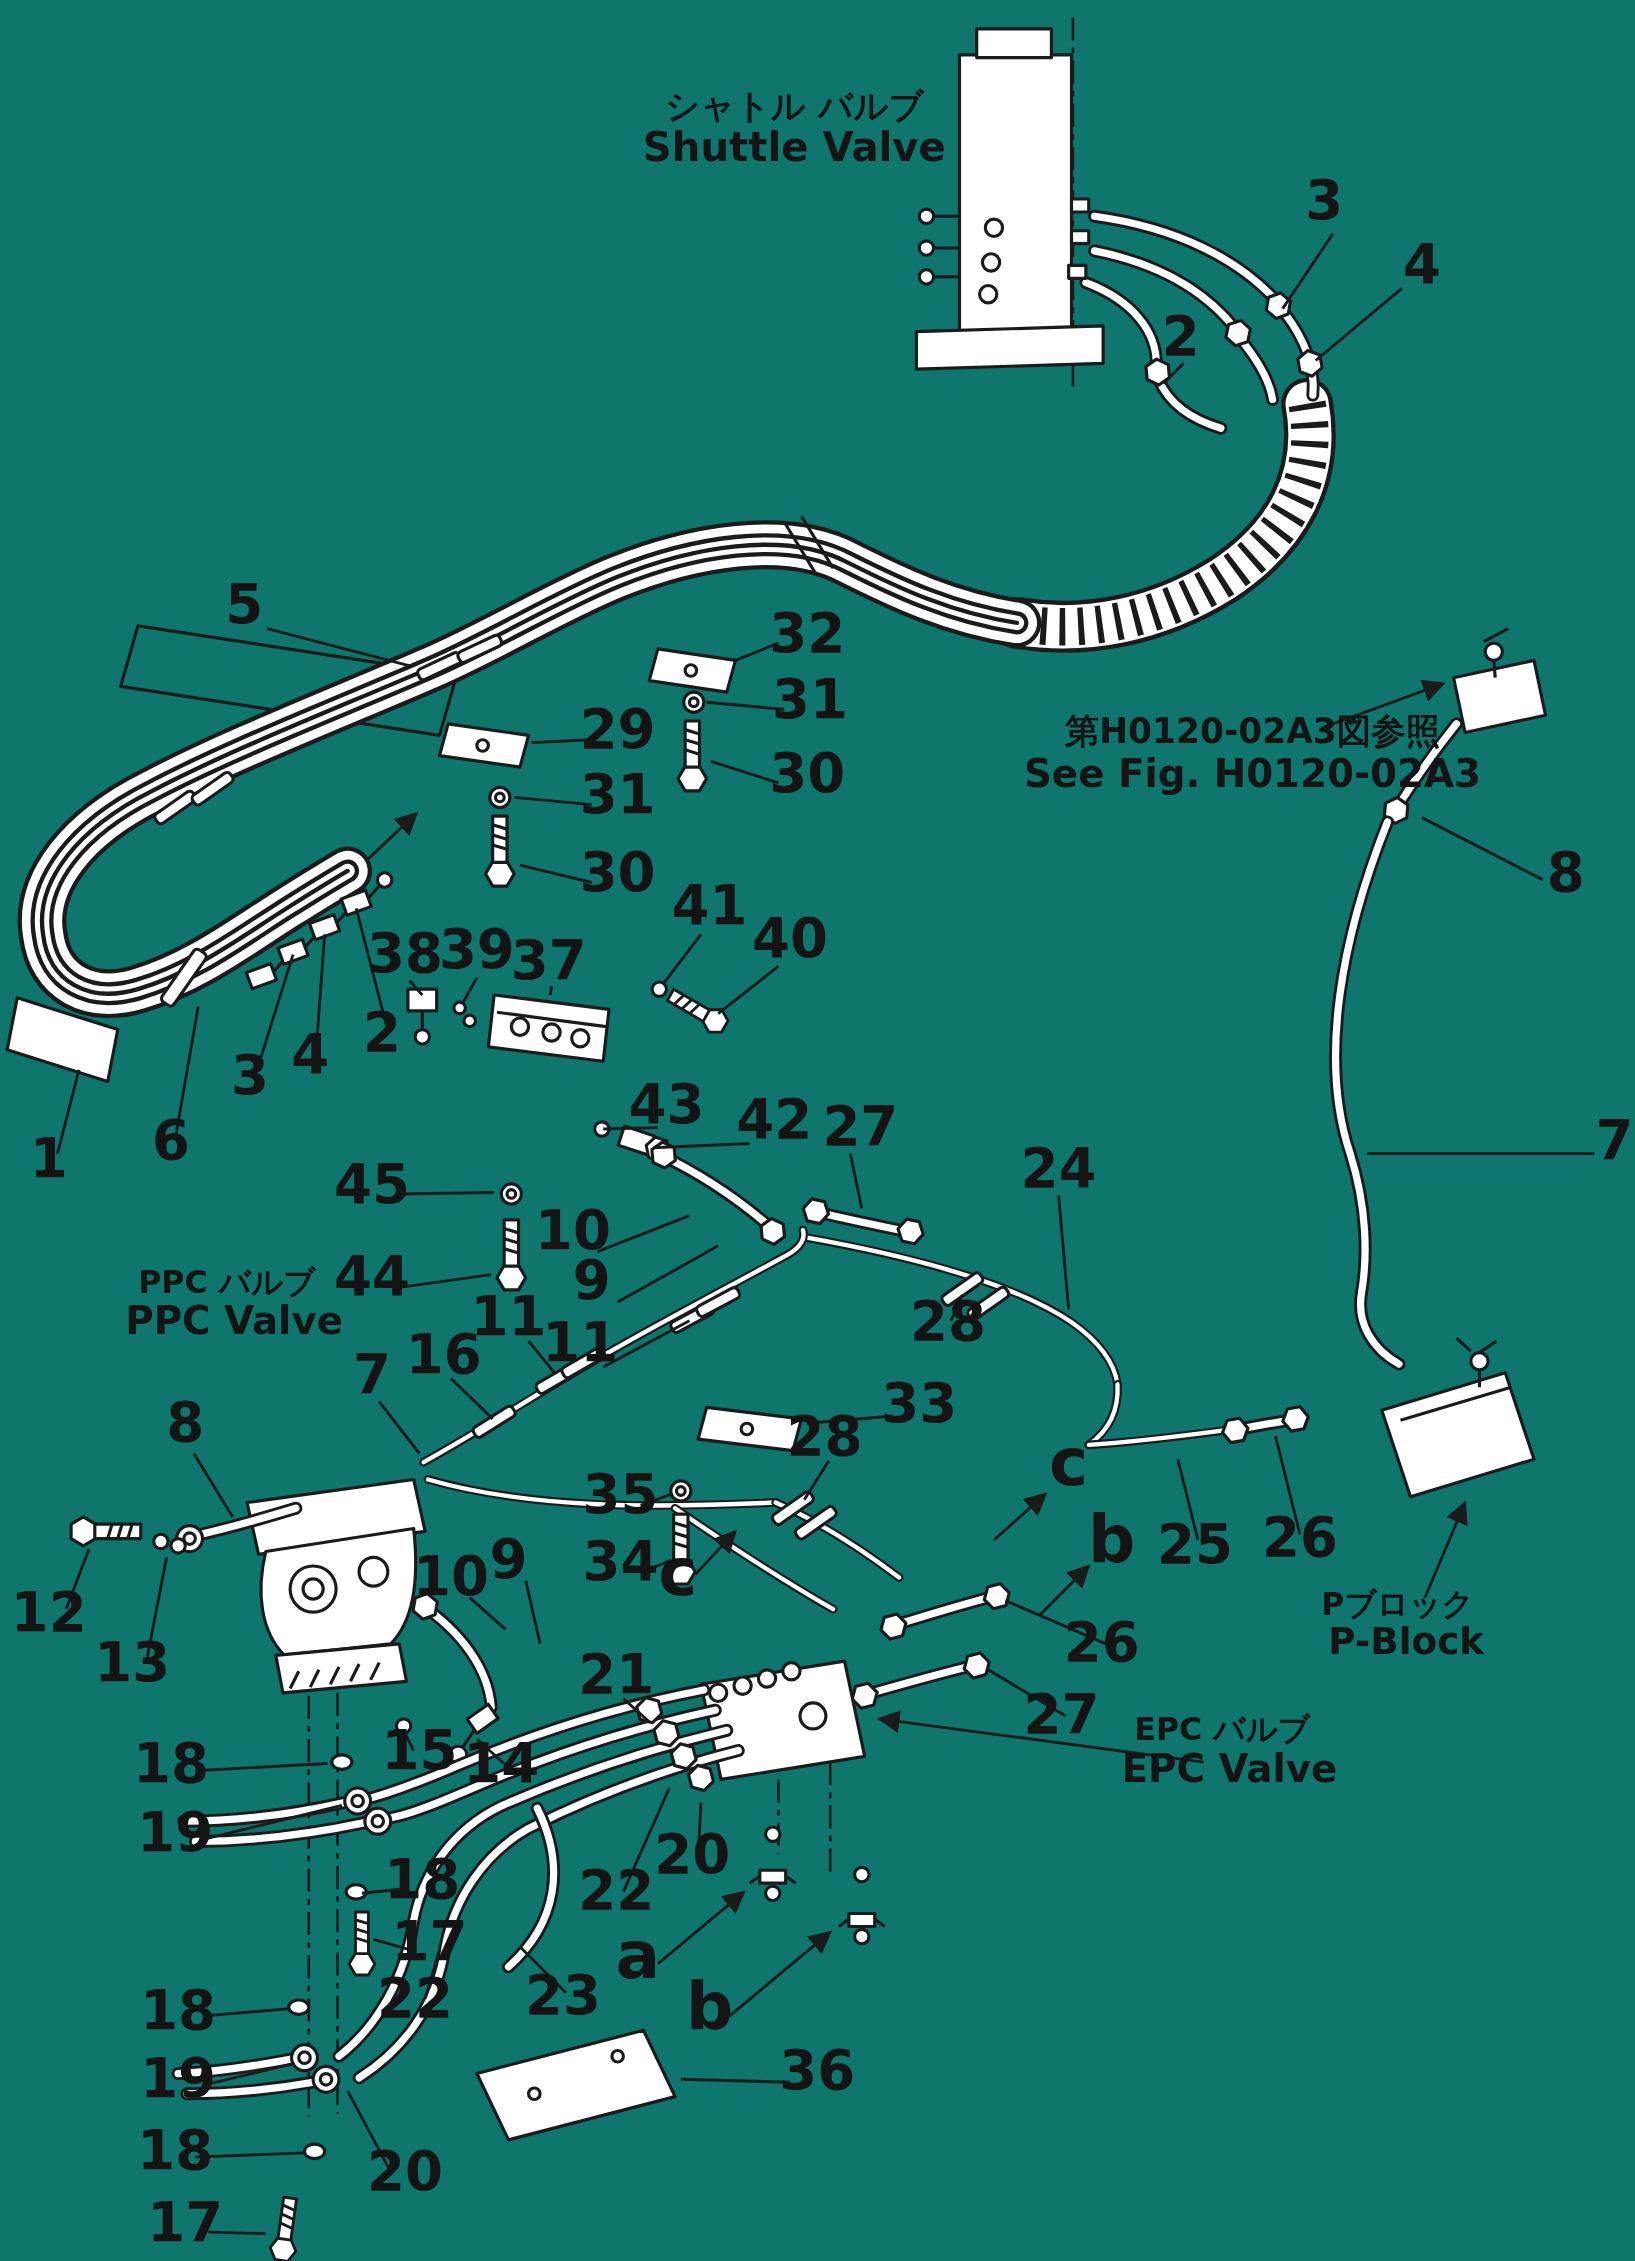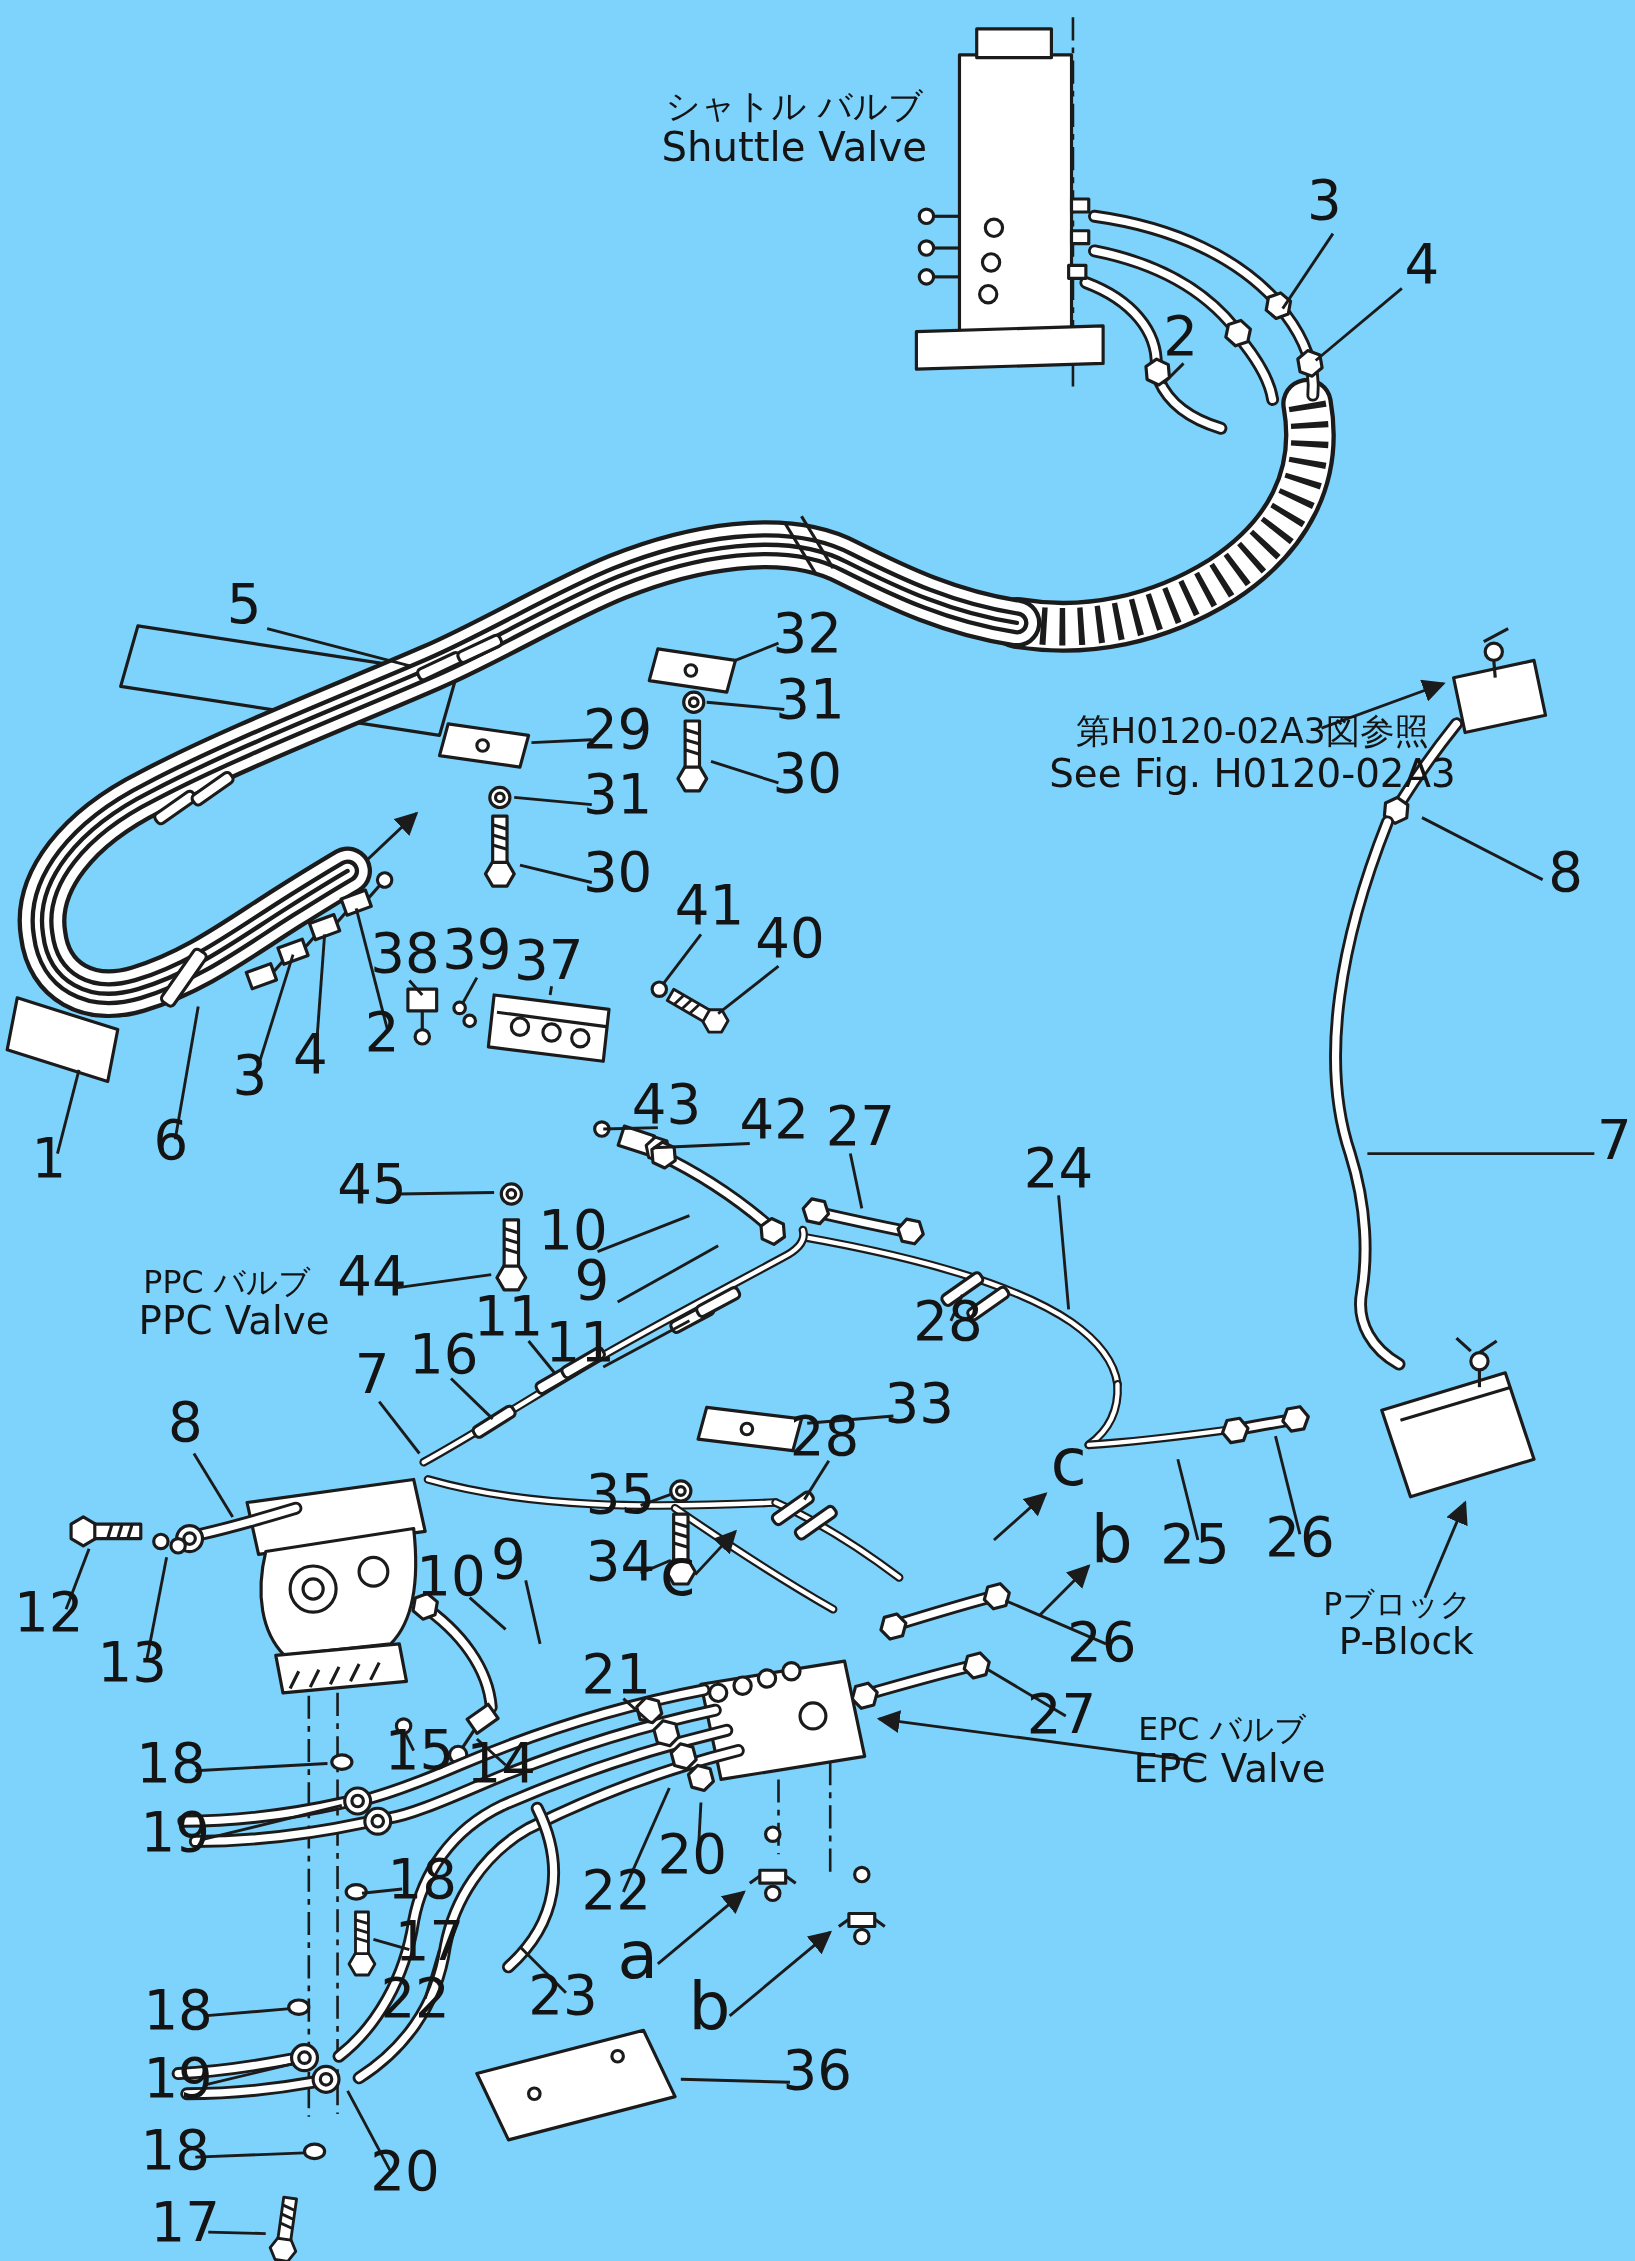--- a/index.html
+++ b/index.html
@@ -1,16 +1,16 @@
 <!DOCTYPE html>
 <html style="font-size:11px"><head>
 <meta charset="utf-8">
 <style>
   html,body{margin:0;padding:0;background:#ffffff;}
-  .stage{position:relative;width:1636px;height:2261px;background:#7dd3fc;overflow:hidden;}
+  .stage{position:relative;width:1636px;height:2261px;background:#0f766e;overflow:hidden;font-weight:bold;}
   svg{display:block;}
   .ln{fill:none;stroke:#1b1b1b;stroke-width:2.2;stroke-linejoin:round;}
   .part{fill:#ffffff;stroke:#1b1b1b;stroke-width:2.2;stroke-linejoin:round;}
   .hO{fill:none;stroke:#1b1b1b;stroke-width:9;stroke-linecap:round;}
   .hI{fill:none;stroke:#ffffff;stroke-width:5;stroke-linecap:round;}
   .pO{fill:none;stroke:#1b1b1b;stroke-width:6;stroke-linecap:round;}
   .pI{fill:none;stroke:#ffffff;stroke-width:3;stroke-linecap:round;}
   .b1{fill:none;stroke:#1b1b1b;stroke-width:34;stroke-linecap:round;}
   .b2{fill:none;stroke:#ffffff;stroke-width:28;stroke-linecap:round;}
   .b3{fill:none;stroke:#1b1b1b;stroke-width:16;stroke-linecap:round;}

